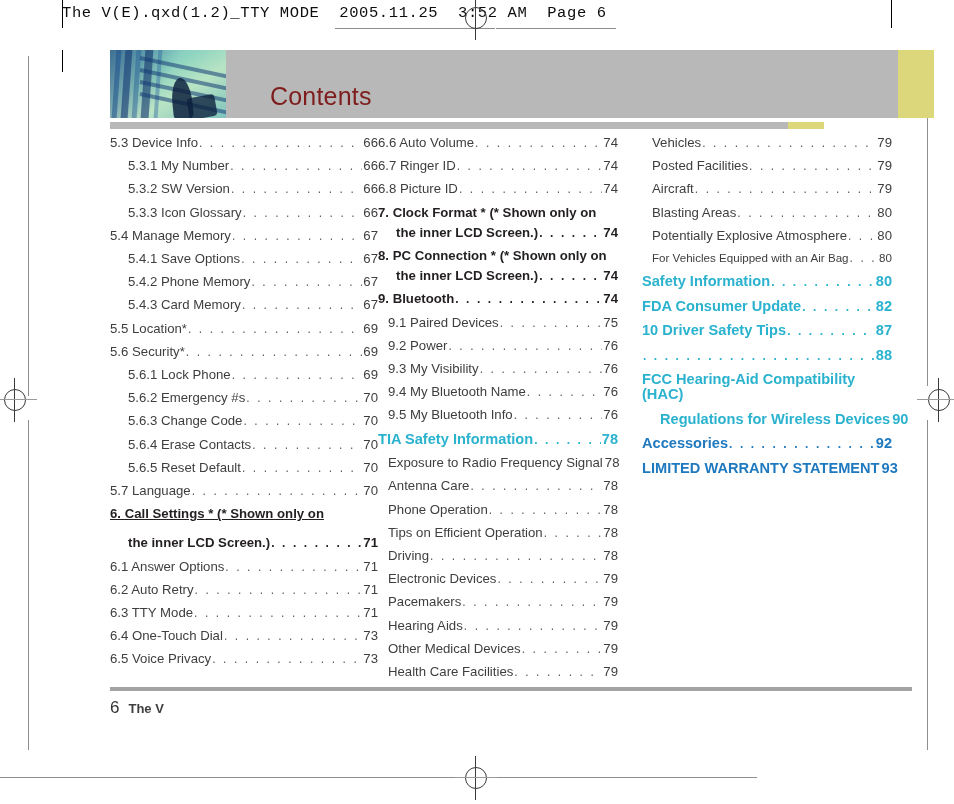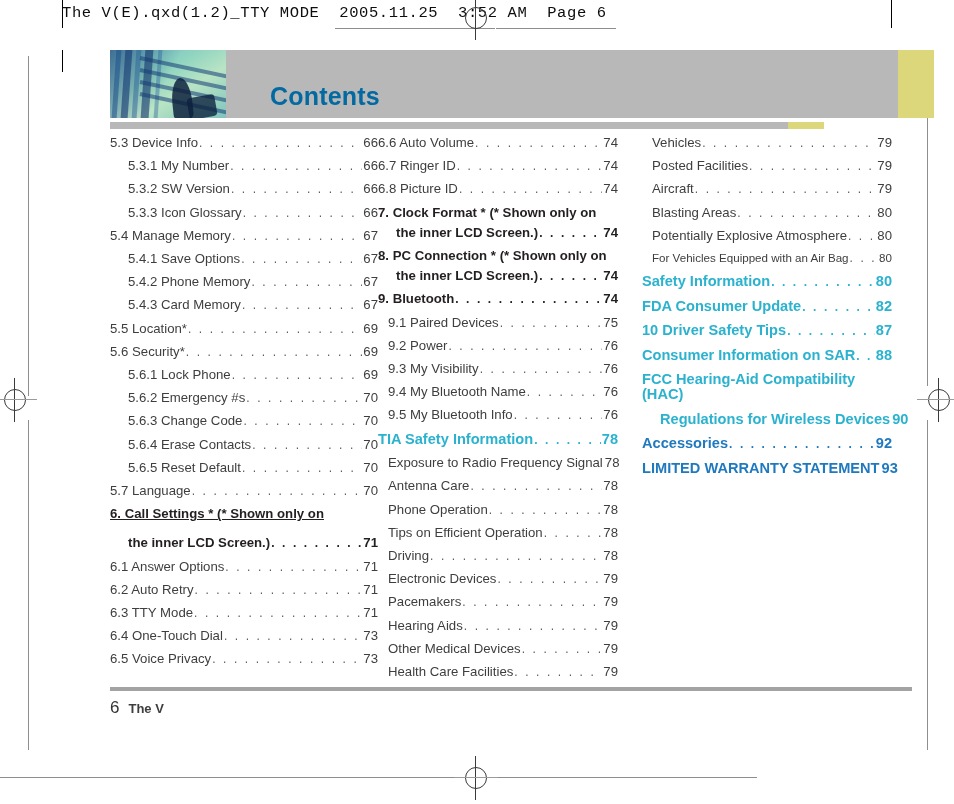--- a/index.html
+++ b/index.html
@@ -155,22 +155,22 @@
     left: 788px; top: 0;
     width: 36px;
     height: 68px;
     background: #ddd77b;
   }
   .banner-title {
     position: absolute;
     left: 160px;
     top: 32px;
     font-size: 25px;
-    font-weight: bold;
-    color: #0369a1;
+    font-weight: normal;
+    color: #7f1d1d;
     letter-spacing: 0.2px;
   }
   .underbar {
     position: absolute;
     left: 110px;
     top: 122px;
     width: 802px;
     height: 7px;
   }
   .underbar .ub-gray {
@@ -602,21 +602,20 @@
         <span class="lbl">FDA Consumer Update</span>
         <span class="dots">. . . . . . . . . . . . . . . . . . . . . . . . . . . . . . . . . . . . . . . . . . . . . . . . . . . . . . . . . . . . . . . . . . . . . . . . . . . . . . . . </span>
         <span class="pg">82</span>
       </div>
       <div class="row teal">
         <span class="lbl">10 Driver Safety Tips</span>
         <span class="dots">. . . . . . . . . . . . . . . . . . . . . . . . . . . . . . . . . . . . . . . . . . . . . . . . . . . . . . . . . . . . . . . . . . . . . . . . . . . . . . . . </span>
         <span class="pg">87</span>
       </div>
       <div class="row teal">
-        <span class="lbl">Consumer Information on SAR</span>
         <span class="dots">. . . . . . . . . . . . . . . . . . . . . . . . . . . . . . . . . . . . . . . . . . . . . . . . . . . . . . . . . . . . . . . . . . . . . . . . . . . . . . . . </span>
         <span class="pg">88</span>
       </div>
       <div class="row teal wrap2" style="display: block; white-space: normal; margin-bottom: 10px;">
         <div style="margin-bottom: 10px;">FCC Hearing-Aid Compatibility (HAC)</div>
         <div class="contline" style="padding-left: 18px;">
           <span class="lbl">Regulations for Wireless Devices</span>
           <span class="dots">. . . . . . . . . . . . . . . . . . . . . . . . . . . . . . . . . . . . . . . . . . . . . . . . . . . . . . . . . . . . . . . . . . . . . . . . . . . . . . . . </span>
           <span class="pg">90</span>
         </div>

